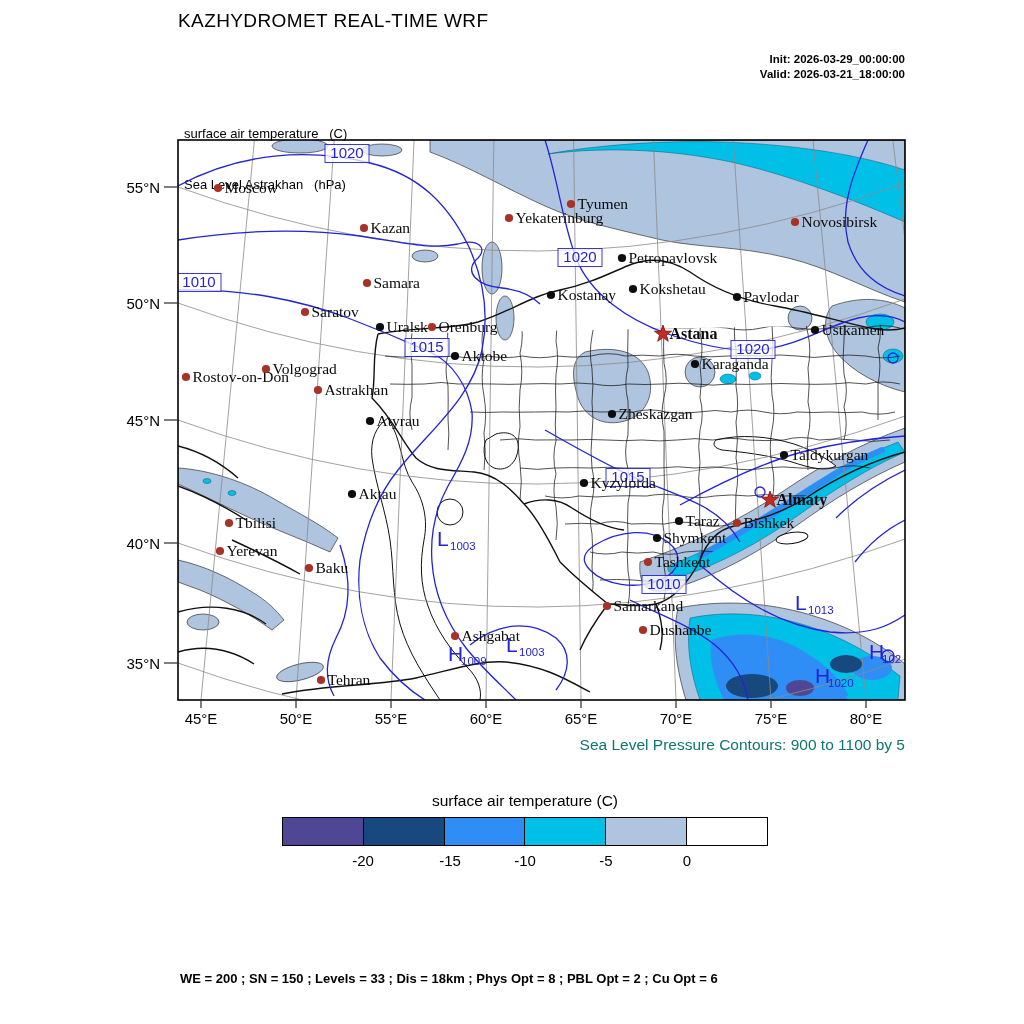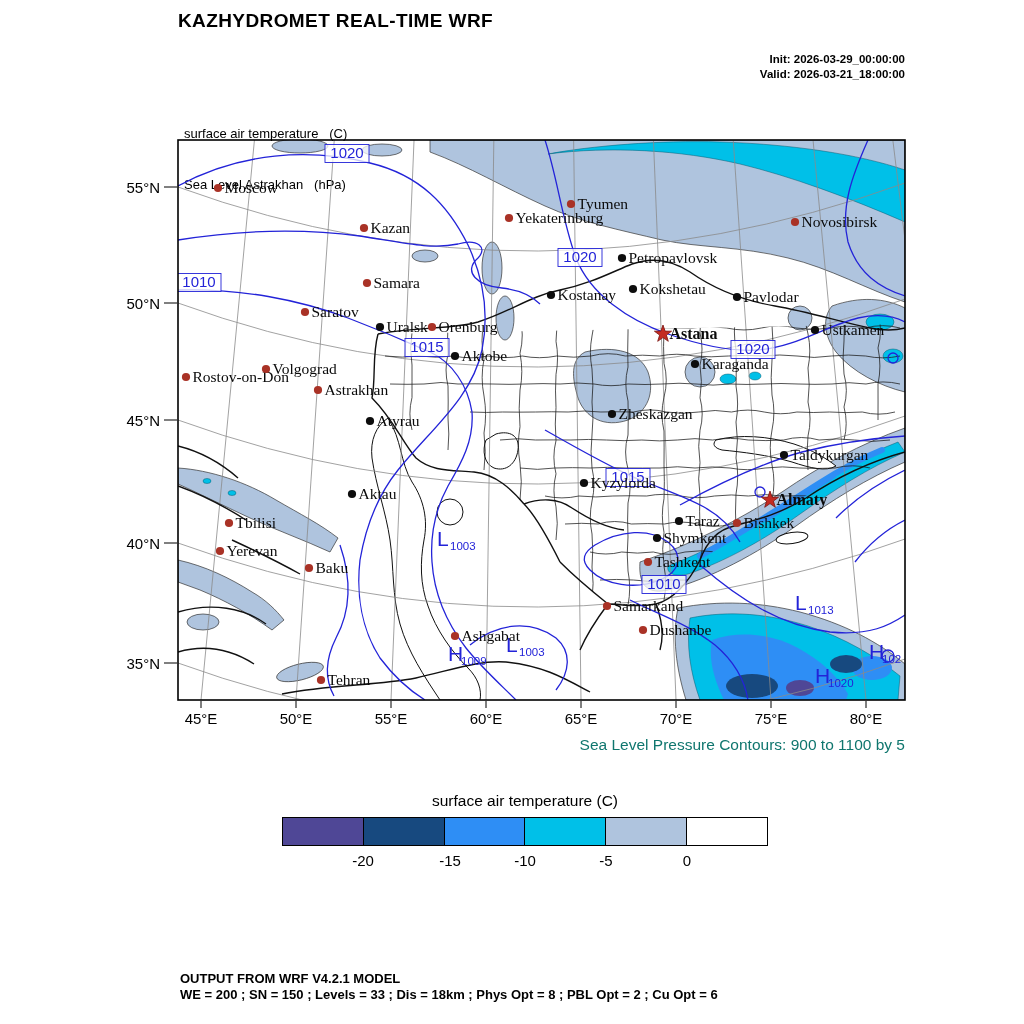--- a/index.html
+++ b/index.html
@@ -1,19 +1,19 @@
 <!DOCTYPE html>
 <html><head>
 <meta charset="utf-8">
 <style>
   html,body{margin:0;padding:0;}
   body{width:1024px;height:1024px;background:#fff;position:relative;overflow:hidden;
        font-family:"Liberation Sans",sans-serif;color:#000;}
   .abs{position:absolute;}
-  #title{left:178px;top:10px;font-size:19px;font-weight:bold;letter-spacing:.4px;}
+  #title{left:178px;top:10px;font-size:19px;font-weight:normal;letter-spacing:.4px;}
   #initblock{right:119px;top:12px;text-align:right;font-size:11.5px;font-weight:bold;line-height:15px;margin-top:40px;}
   #fieldlabels{left:184px;top:91px;font-size:13px;line-height:17px;white-space:pre;}
   #caption{right:119px;top:736px;font-size:15.5px;color:#0f766e;}
   #cbtitle{left:282px;width:486px;top:792px;text-align:center;font-size:15.5px;}
   #colorbar{left:282px;top:817px;width:486px;height:29px;display:flex;border:1px solid #000;box-sizing:border-box;}
   #colorbar .seg{flex:1;border-right:1px solid #000;}
   #colorbar .seg:last-child{border-right:none;}
   #cbticks{left:282px;top:852px;width:486px;height:20px;font-size:15px;}
   #cbticks span{position:absolute;transform:translateX(-50%);}
   #footer{left:180px;top:971px;font-size:13px;font-weight:bold;line-height:16px;}
@@ -327,15 +327,14 @@
     <div class="seg" style="background: rgb(255, 255, 255);"></div>
   </div>
 <div class="abs" id="cbticks">
     <span style="left: 81px; text-align: right;">-20</span>
     <span style="left: 168px;">-15</span>
     <span style="left: 243px;">-10</span>
     <span style="left: 324px;">-5</span>
     <span style="left: 405px;">0</span>
   </div>
 <div class="abs" id="footer">
-  <div>OUTPUT FROM WRF V4.2.1 MODEL</div>
   <div>WE = 200 ; SN = 150 ; Levels = 33 ; Dis = 18km ; Phys Opt = 8 ; PBL Opt = 2 ; Cu Opt = 6</div>
 </div>
 
 </body></html>

